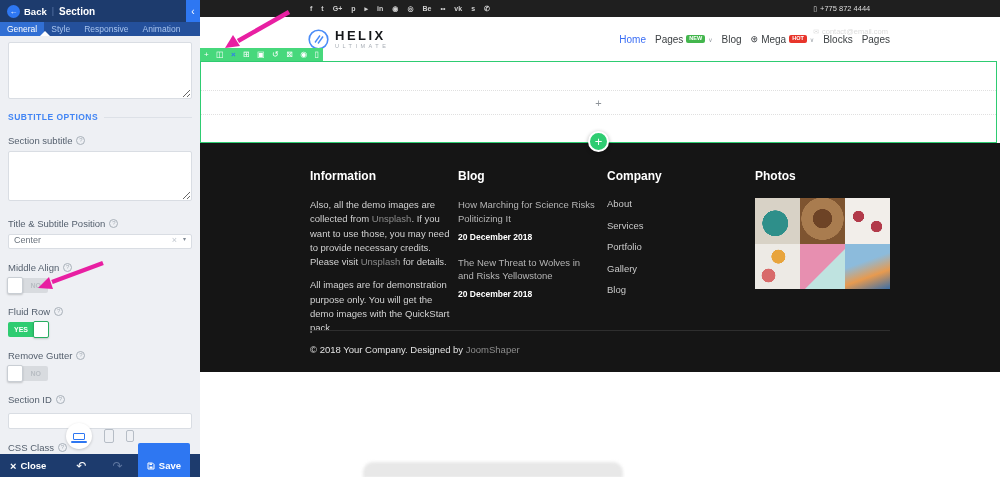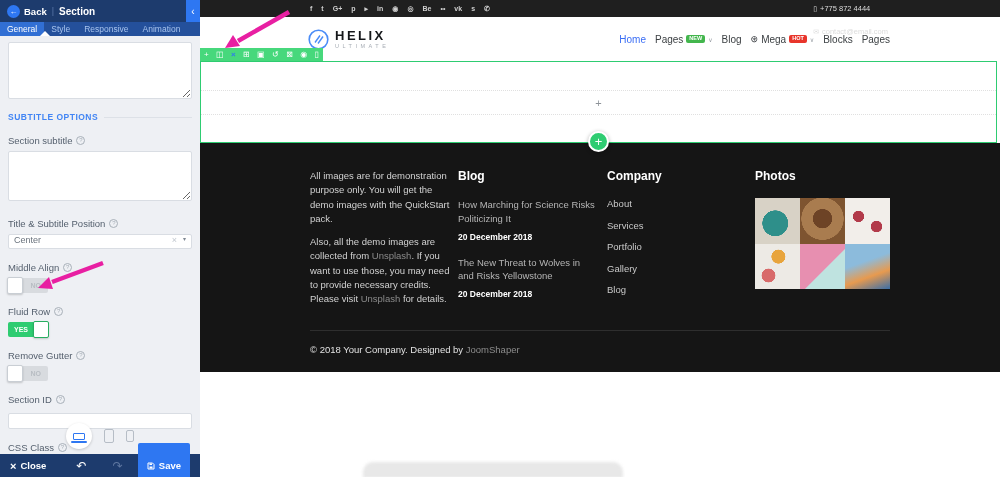--- a/index.html
+++ b/index.html
@@ -306,22 +306,23 @@
       <div class="row-placeholder">
         <span>+</span>
       </div>
     </div>
     <div class="add-section-btn">
       <span>+</span>
     </div>
 
     <div class="site-footer">
       <div class="f-col f-info">
+        <div class="f-heading">Information</div>
+        <p><span>Also, all the demo images are collected from </span><span class="f-link-inline">Unsplash</span><span>. If you want to use those, you may need to provide necessary credits. Please visit </span><span class="f-link-inline">Unsplash</span><span> for details.</span></p>
         <p>All images are for demonstration purpose only. You will get the demo images with the QuickStart pack.</p>
-        <p><span>Also, all the demo images are collected from </span><span class="f-link-inline">Unsplash</span><span>. If you want to use those, you may need to provide necessary credits. Please visit </span><span class="f-link-inline">Unsplash</span><span> for details.</span></p>
       </div>
 
       <div class="f-col f-blog">
         <div class="f-heading">Blog</div>
         <span class="blog-title">How Marching for Science Risks Politicizing It</span>
         <div class="blog-date">20 December 2018</div>
         <span class="blog-title">The New Threat to Wolves in and Risks Yellowstone</span>
         <div class="blog-date">20 December 2018</div>
       </div>
 

